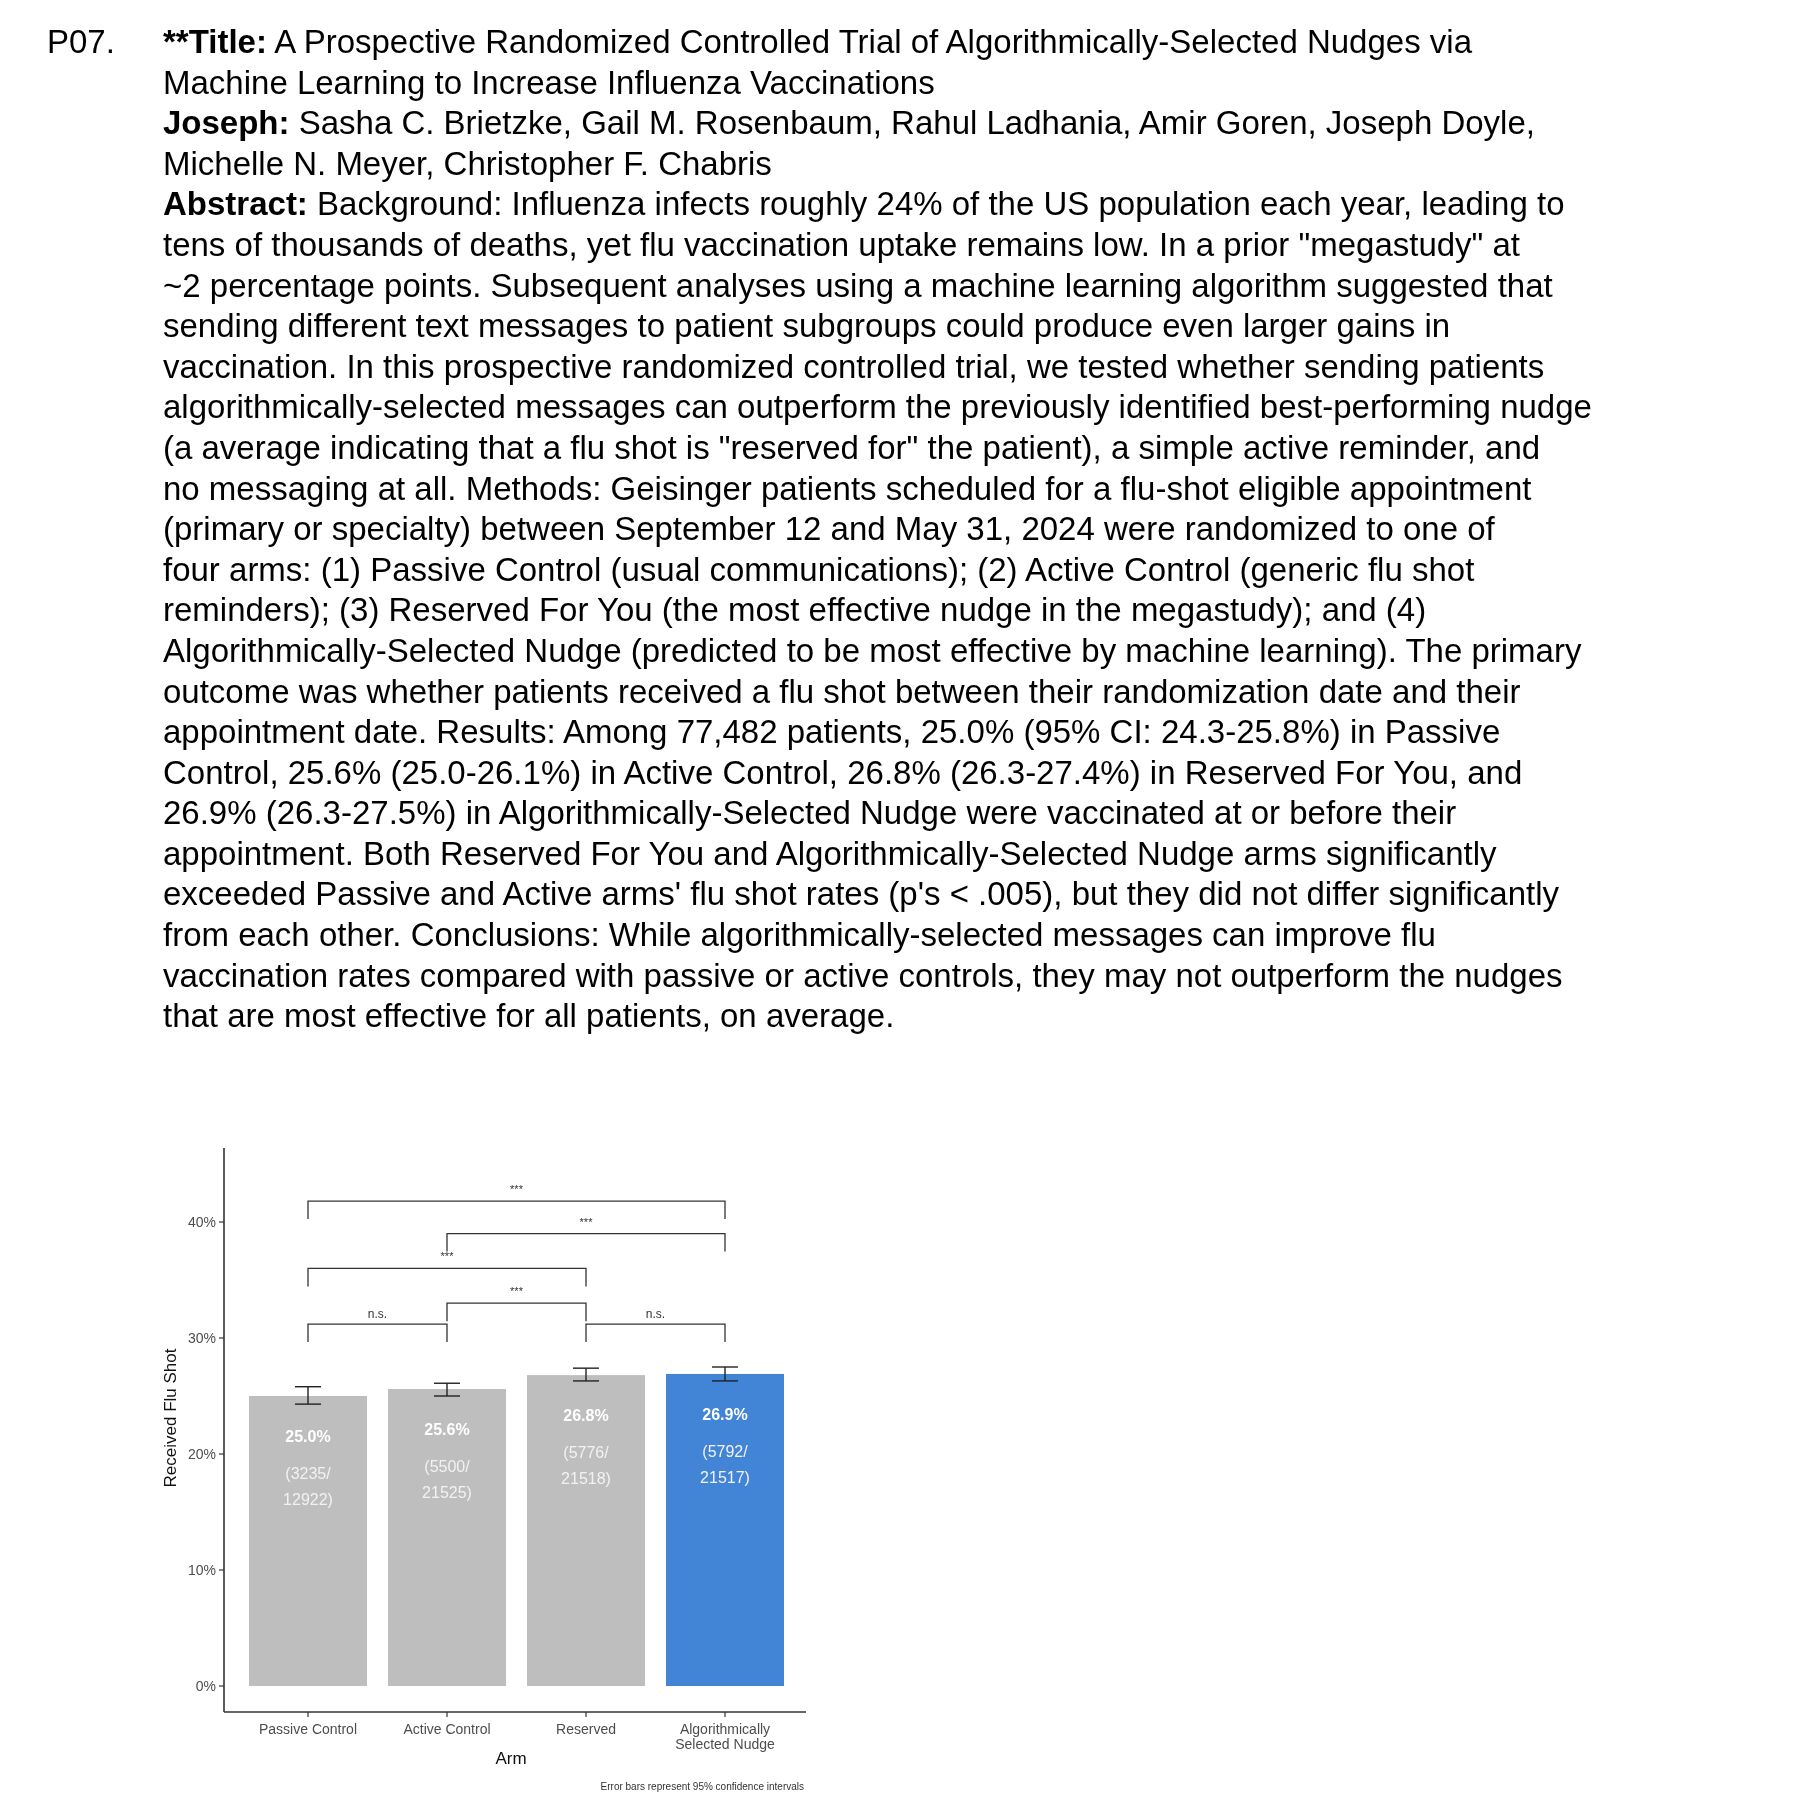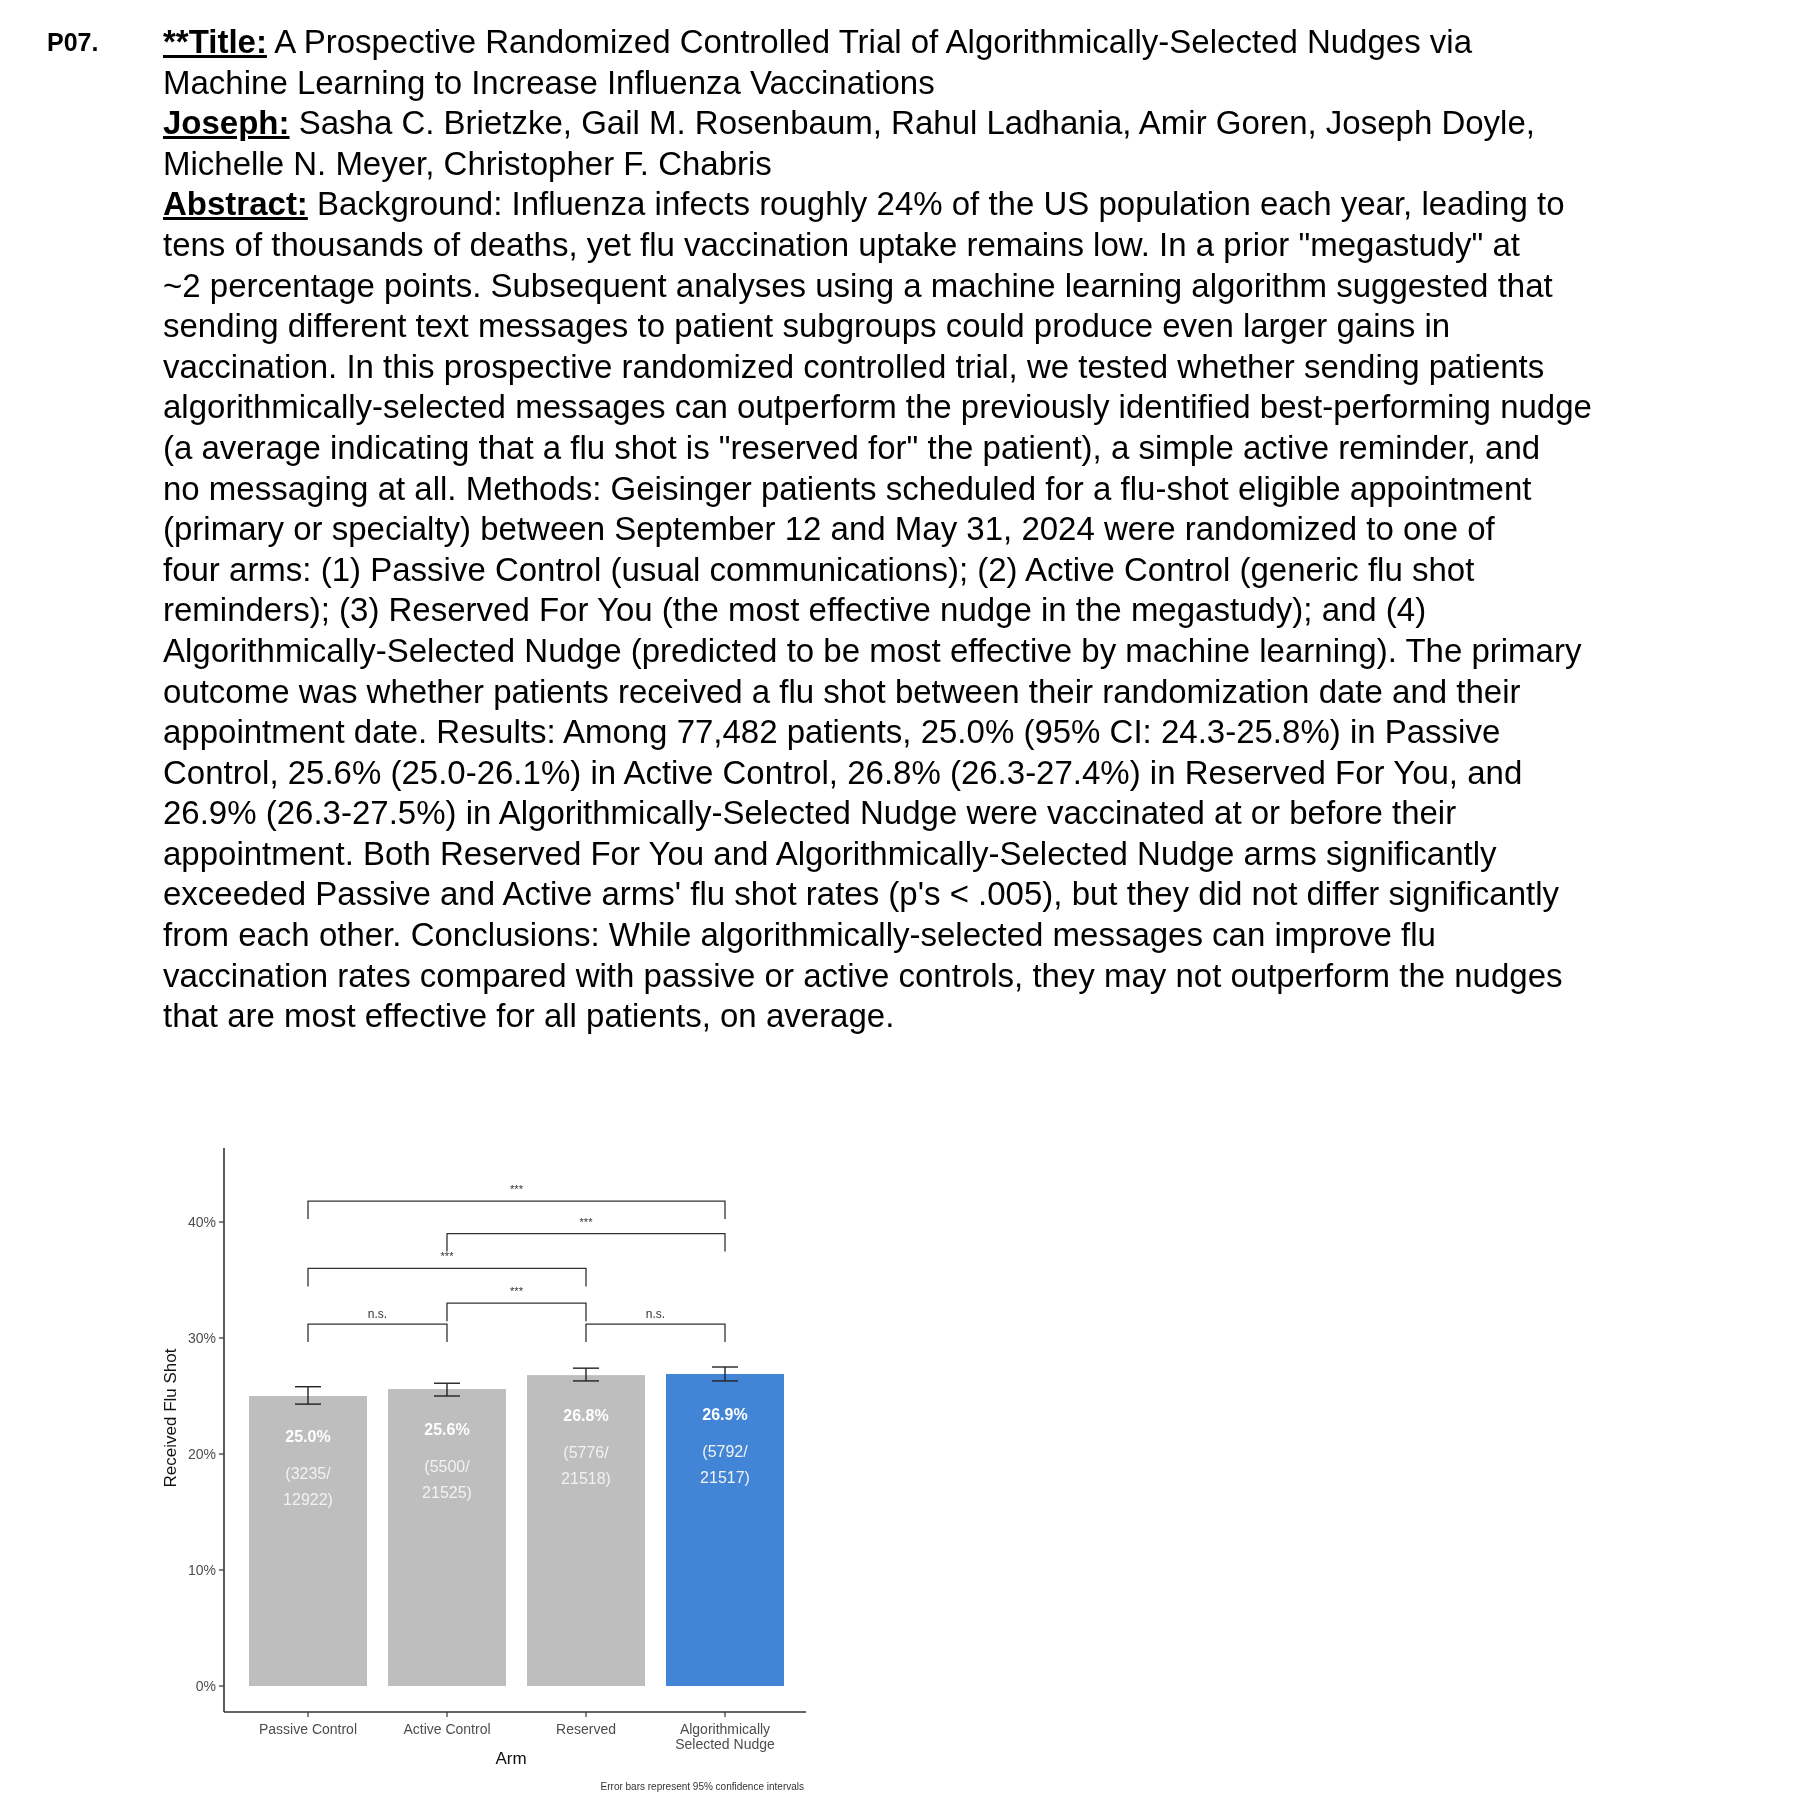--- a/index.html
+++ b/index.html
@@ -1,22 +1,22 @@
 <!DOCTYPE html>
 <html><head>
 <meta charset="utf-8">
 <style>
   html, body { margin: 0; padding: 0; background: #ffffff; }
   body { width: 1796px; height: 1820px; position: relative; overflow: hidden;
          font-family: "Liberation Sans", sans-serif; color: #000; }
   .entry { position: absolute; left: 0; top: 0; width: 1796px; }
-  .pid { position: absolute; left: 47px; top: 22px; font-size: 25px; font-weight: bold; line-height: 40.6px; }
+  .pid { position: absolute; left: 47px; top: 22px; font-size: 33px; font-weight: normal; line-height: 40.6px; }
   .text { position: absolute; left: 163px; top: 22px; width: 1560px; font-size: 33px; line-height: 40.6px; }
   .line { display: block; white-space: nowrap; }
-  .b { font-weight: bold; text-decoration: underline; }
+  .b { font-weight: bold; }
   .chart { position: absolute; left: 0; top: 0; width: 1796px; height: 1820px; pointer-events: none; }
   .chart svg { position: absolute; left: 0; top: 0; }
 </style>
 </head>
 <body>
 
 <div class="entry">
   <div class="pid">P07.</div>
   <div class="text">
     <span class="line"><span class="b">**Title:</span><span> A Prospective Randomized Controlled Trial of Algorithmically-Selected Nudges via</span></span>

